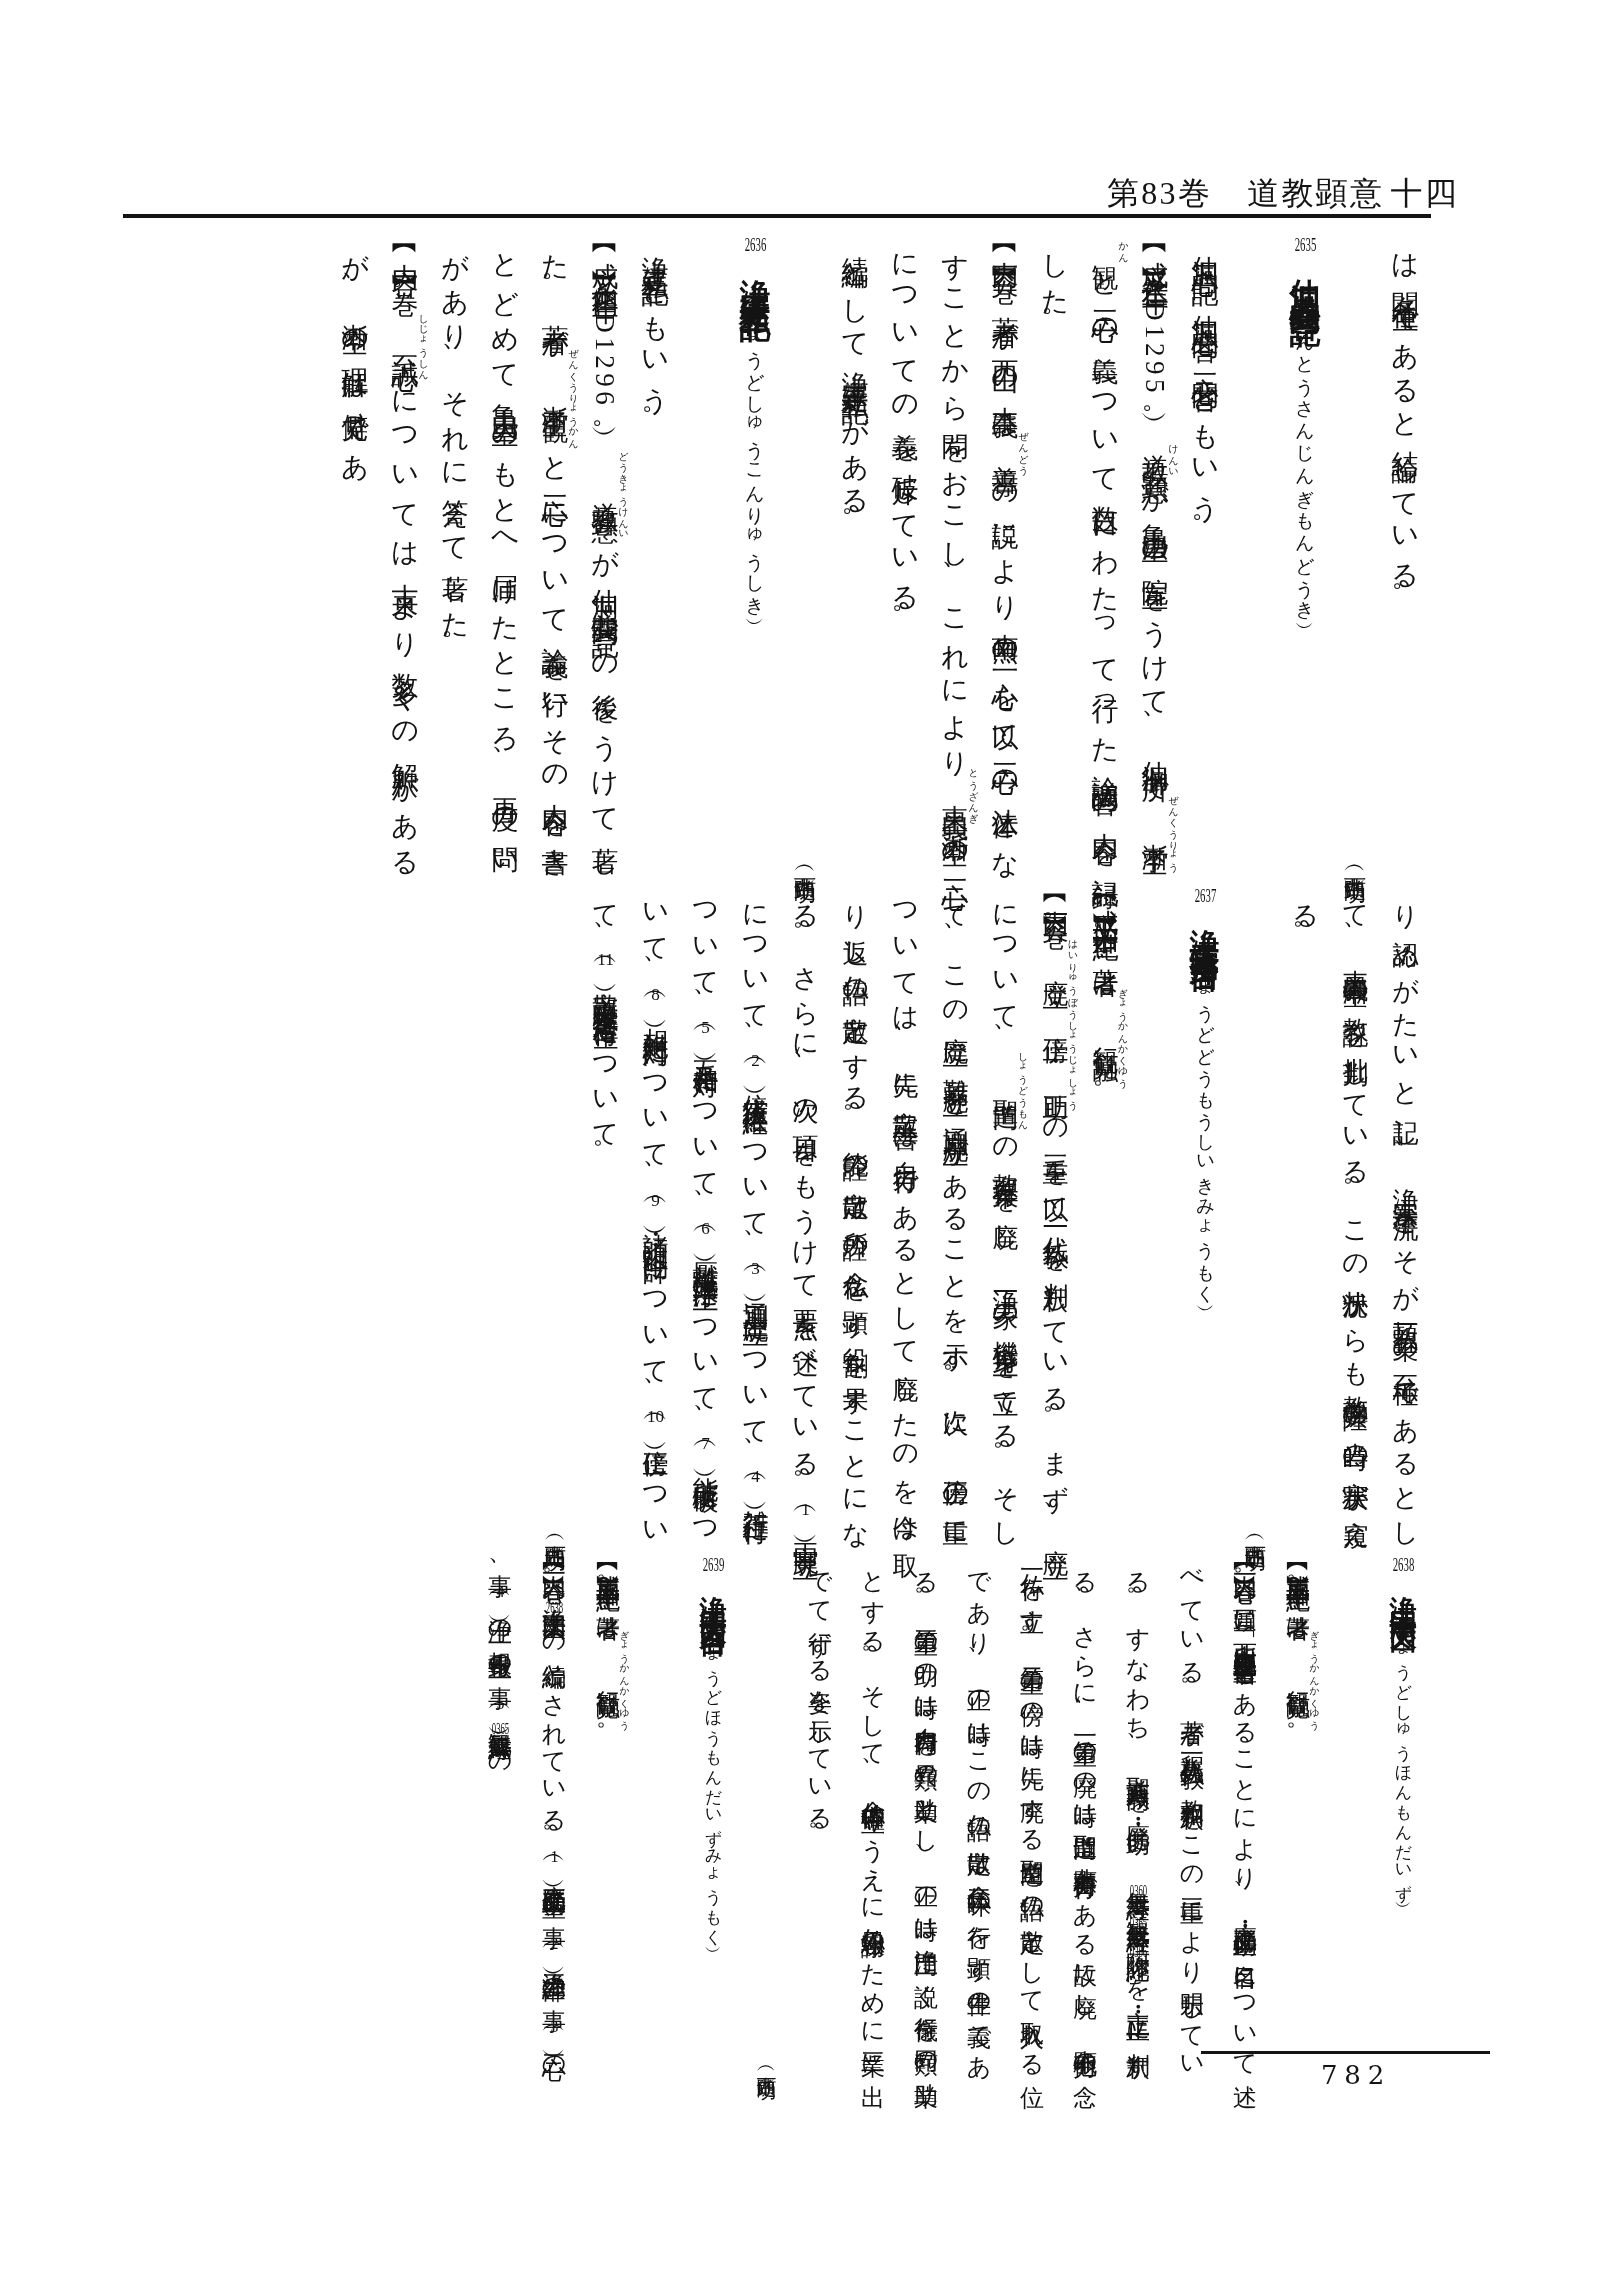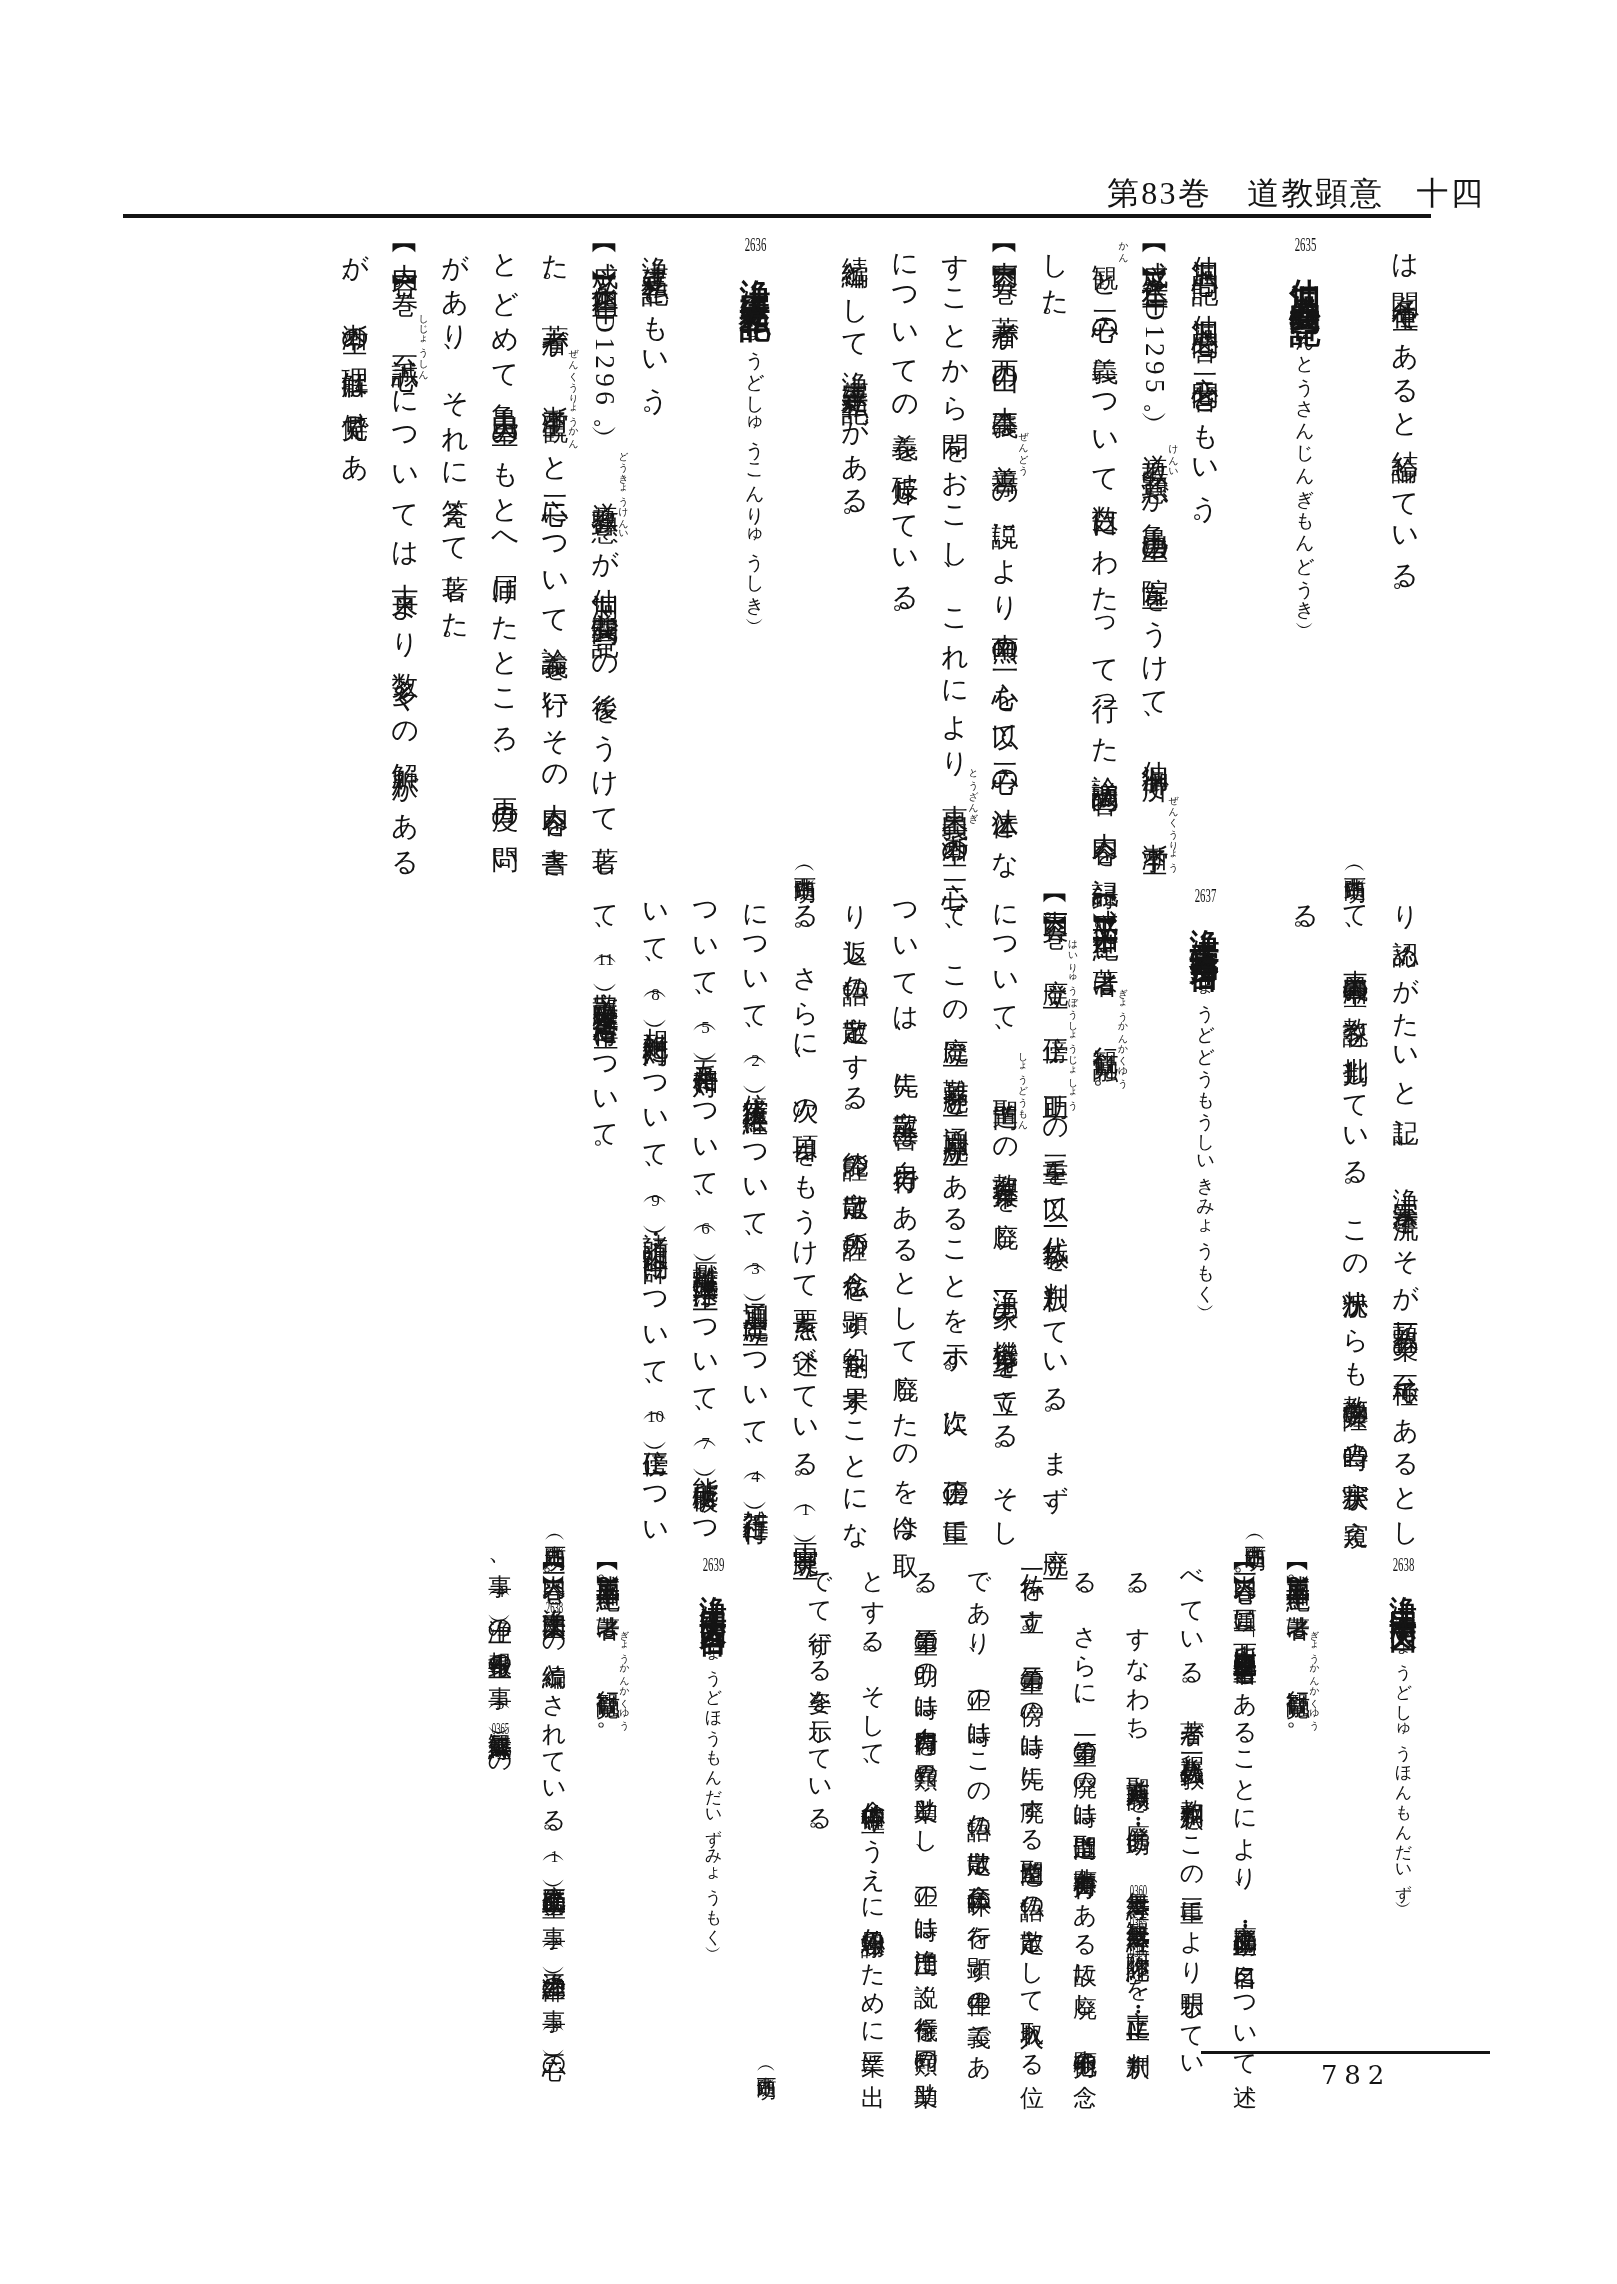--- a/index.html
+++ b/index.html
@@ -7,21 +7,21 @@
     width:1617px;height:2284px;position:relative;
     background:#ffffff;color:#141414;
     font-family:"Liberation Serif","DejaVu Serif",serif;
   }
   
   .page-header{
     position:absolute;top:172px;left:1107px;
     font-size:32px;letter-spacing:2.3px;white-space:nowrap;
   }
   .page-header .sec{margin-left:35px;}
-  .page-header .part{margin-left:32px;}
+  .page-header .part{margin-left:6px;}
   .header-rule{
     position:absolute;top:214px;left:123px;width:1308px;height:3.8px;
     background:#141414;
   }
   
   .band{
     position:absolute;left:128px;width:1302px;
     writing-mode:vertical-rl;text-orientation:mixed;
     text-align:justify;overflow:visible;
   }

